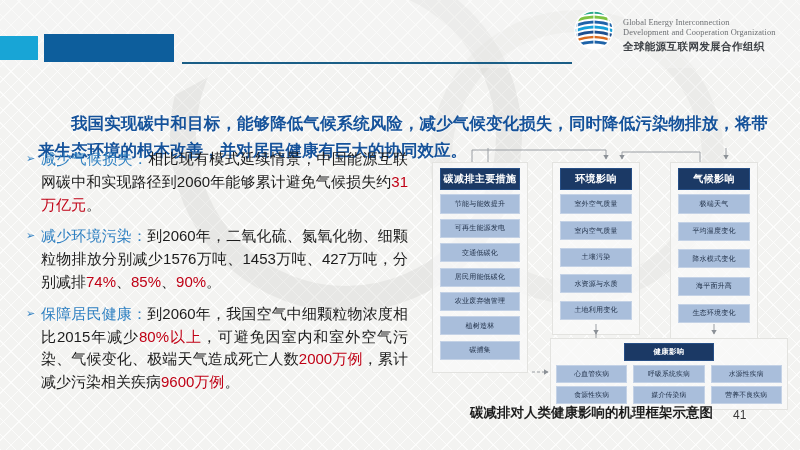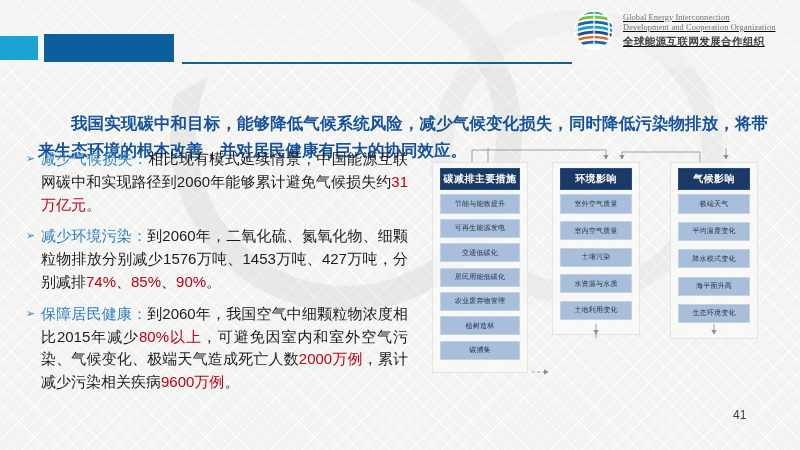--- a/index.html
+++ b/index.html
@@ -65,21 +65,21 @@
     font-size: 25px; font-weight: bold; color: #19639f;
     letter-spacing: 1px; z-index: 4;
     text-shadow: 0 1px 0 rgba(255,255,255,.6);
   }
   .title-rule {
     position: absolute; left: 182px; top: 62px; width: 390px; height: 2px;
     background: #1b5e86; z-index: 3;
   }
 
   
-  .org-logo { position: absolute; left: 572px; top: 8px; z-index: 5; display: flex; align-items: center; text-decoration: underline; }
+  .org-logo { position: absolute; left: 572px; top: 8px; z-index: 5; display: flex; align-items: flex-end; }
   .globe { width: 44px; height: 44px; position: relative; flex: 0 0 auto; }
   .org-text { margin-left: 7px; line-height: 1.18; }
   .org-en {
     font-family: "Liberation Serif", "DejaVu Serif", serif;
     font-size: 8.4px; color: #6c6f73; letter-spacing: .1px; white-space: nowrap;
   }
   .org-cn {
     font-size: 10.5px; font-weight: bold; color: #3b3f44;
     letter-spacing: .4px; margin-top: 2px; white-space: nowrap;
   }
@@ -293,17 +293,29 @@
       <div class="node-head">气候影响</div>
       <div id="col-climate">
           <div class="node">极端天气</div>
           <div class="node">平均温度变化</div>
           <div class="node">降水模式变化</div>
           <div class="node">海平面升高</div>
           <div class="node">生态环境变化</div>
         </div>
     </div>
 
+    <div class="health-box">
+      <div class="health-head">健康影响</div>
+      <div class="health-grid" id="health-grid">
+          <div class="node">心血管疾病</div>
+          <div class="node">呼吸系统疾病</div>
+          <div class="node">水源性疾病</div>
+          <div class="node">食源性疾病</div>
+          <div class="node">媒介传染病</div>
+          <div class="node">营养不良疾病</div>
+        </div>
+    </div>
   </div>
 
+  <div class="caption">碳减排对人类健康影响的机理框架示意图</div>
   <div class="page-num">41</div>
 
 </div>
 
 </body></html>

